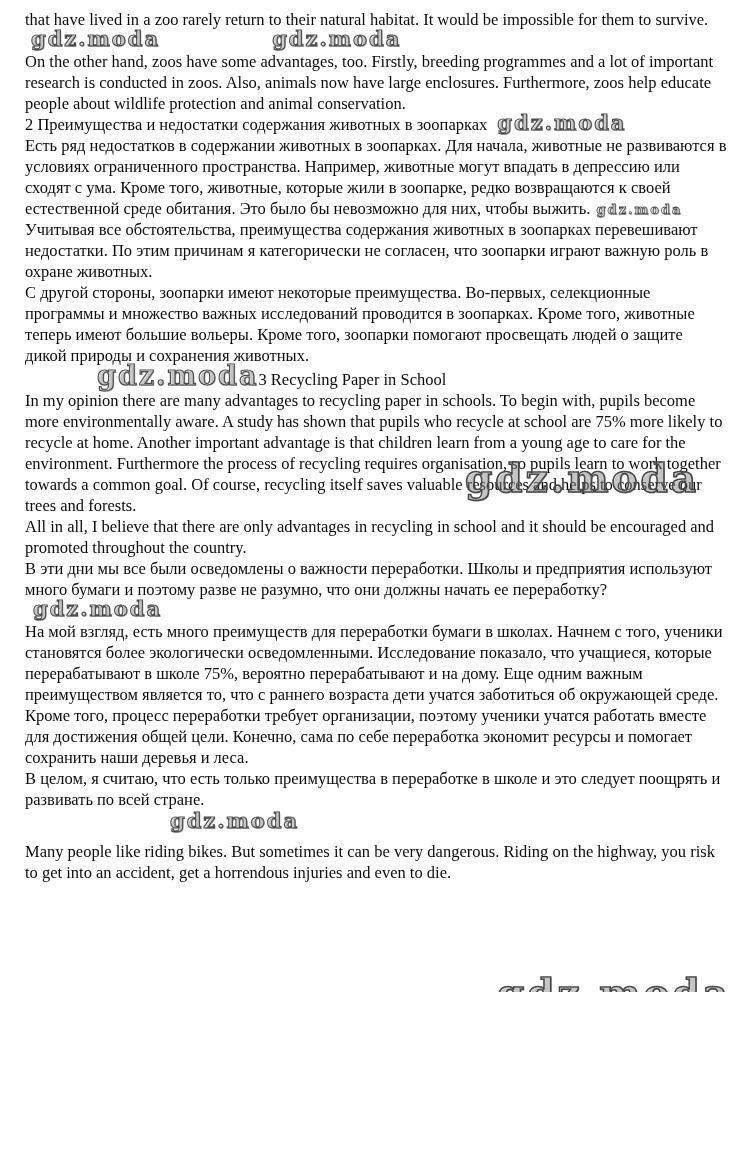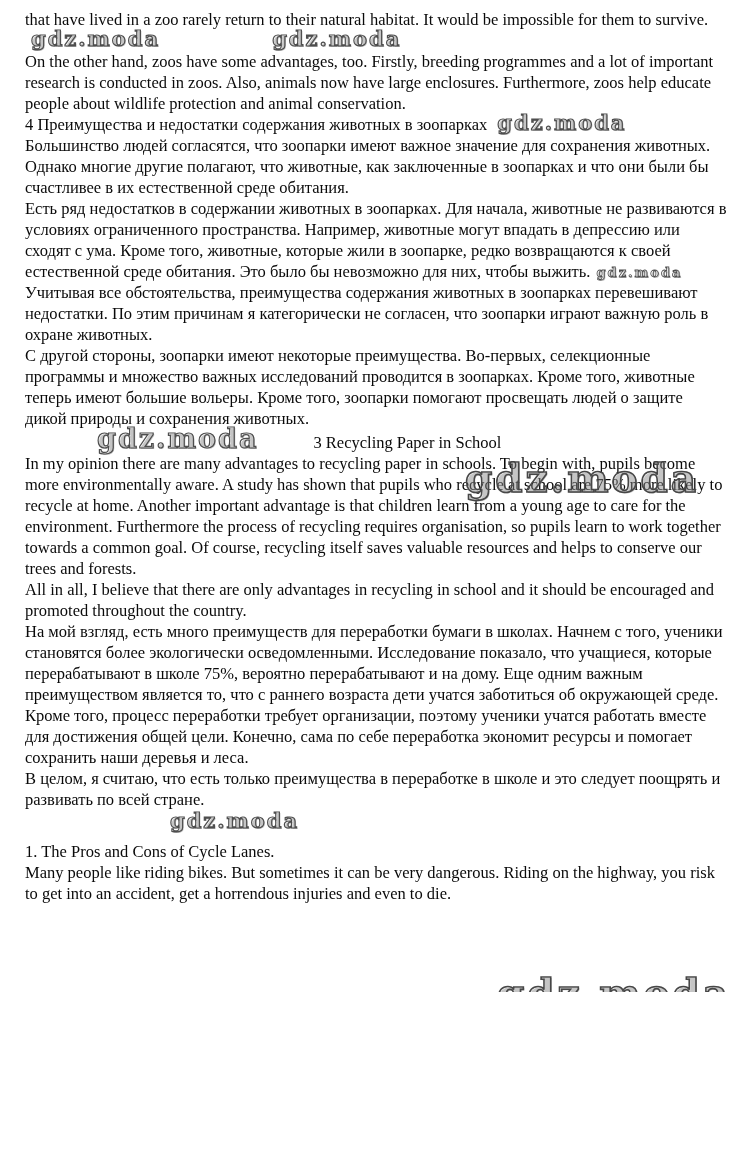--- a/index.html
+++ b/index.html
@@ -87,46 +87,45 @@
 <body>
 
 <div class="page">
   <div class="content">
 
     <p><span>that have lived in a zoo rarely return to their natural habitat. It would be impossible for them to survive.</span><span class="wm wm-inline" style="margin-left:6px">gdz.moda</span><span class="wm wm-inline" style="margin-left:112px">gdz.moda</span></p>
 
     <p>On the other hand, zoos have some advantages, too. Firstly, breeding programmes and a lot of important research is conducted in zoos. Also, animals now have large enclosures. Furthermore, zoos help educate people about wildlife protection and animal conservation.</p>
 
 
-    <p><span>4 Преимущества и недостатки содержания животных в зоопарках</span><span class="wm wm-inline" style="margin-left:10px">gdz.moda</span></p>
+    <p><span>2 Преимущества и недостатки содержания животных в зоопарках</span><span class="wm wm-inline" style="margin-left:10px">gdz.moda</span></p>
 
-    <p>Большинство людей согласятся, что зоопарки имеют важное значение для сохранения животных. Однако многие другие полагают, что животные, как заключенные в зоопарках и что они были бы счастливее в их естественной среде обитания.</p>
 
     <p><span>Есть ряд недостатков в содержании животных в зоопарках. Для начала, животные не развиваются в условиях ограниченного пространства. Например, животные могут впадать в депрессию или сходят с ума. Кроме того, животные, которые жили в зоопарке, редко возвращаются к своей естественной среде обитания. Это было бы невозможно для них, чтобы выжить.</span><span class="wm wm-tiny" style="margin-left:6px">gdz.moda</span></p>
 
     <p>Учитывая все обстоятельства, преимущества содержания животных в зоопарках перевешивают недостатки. По этим причинам я категорически не согласен, что зоопарки играют важную роль в охране животных.</p>
 
     <p>С другой стороны, зоопарки имеют некоторые преимущества. Во-первых, селекционные программы и множество важных исследований проводится в зоопарках. Кроме того, животные теперь имеют большие вольеры. Кроме того, зоопарки помогают просвещать людей о защите дикой природы и сохранения животных.</p>
 
-    <p class="title-row"><span class="wm wm-medium" style="margin-left:72px">gdz.moda</span><span style="margin-left:55px">3 Recycling Paper in School</span></p>
+    <p class="title-row"><span class="wm wm-medium" style="margin-left:72px">gdz.moda</span><span style="">3 Recycling Paper in School</span></p>
 
 
     <p>In my opinion there are many advantages to recycling paper in schools. To begin with, pupils become more environmentally aware. A study has shown that pupils who recycle at school are 75% more likely to recycle at home. Another important advantage is that children learn from a young age to care for the environment. Furthermore the process of recycling requires organisation, so pupils learn to work together towards a common goal. Of course, recycling itself saves valuable resources and helps to conserve our trees and forests.</p>
 
     <p>All in all, I believe that there are only advantages in recycling in school and it should be encouraged and promoted throughout the country.</p>
 
 
+    <p><span>В эти дни мы все были осведомлены о важности переработки. Школы и предприятия используют много бумаги и поэтому разве не разумно, что они должны начать ее переработку?</span><span class="wm wm-inline" style="margin-left:8px">gdz.moda</span></p>
 
     <p>На мой взгляд, есть много преимуществ для переработки бумаги в школах. Начнем с того, ученики становятся более экологически осведомленными. Исследование показало, что учащиеся, которые перерабатывают в школе 75%, вероятно перерабатывают и на дому. Еще одним важным преимуществом является то, что с раннего возраста дети учатся заботиться об окружающей среде. Кроме того, процесс переработки требует организации, поэтому ученики учатся работать вместе для достижения общей цели. Конечно, сама по себе переработка экономит ресурсы и помогает сохранить наши деревья и леса.</p>
 
     <p>В целом, я считаю, что есть только преимущества в переработке в школе и это следует поощрять и развивать по всей стране.</p>
 
     <div class="wm-row"><span class="wm wm-inline">gdz.moda</span></div>
 
-    <p>1. The Pros and Cons of Cycle Lanes.</p>
 
     <p>Many people like riding bikes. But sometimes it can be very dangerous. Riding on the highway, you risk to get into an accident, get a horrendous injuries and even to die.</p>
 
   </div>
 
   <span class="wm wm-large" style="left:465px; top:468px;">gdz.moda</span>
 
   <span class="wm wm-large" style="left:497px; top:983px;">gdz.moda</span>
 
   <a class="footer-link">gdz.moda</a>

